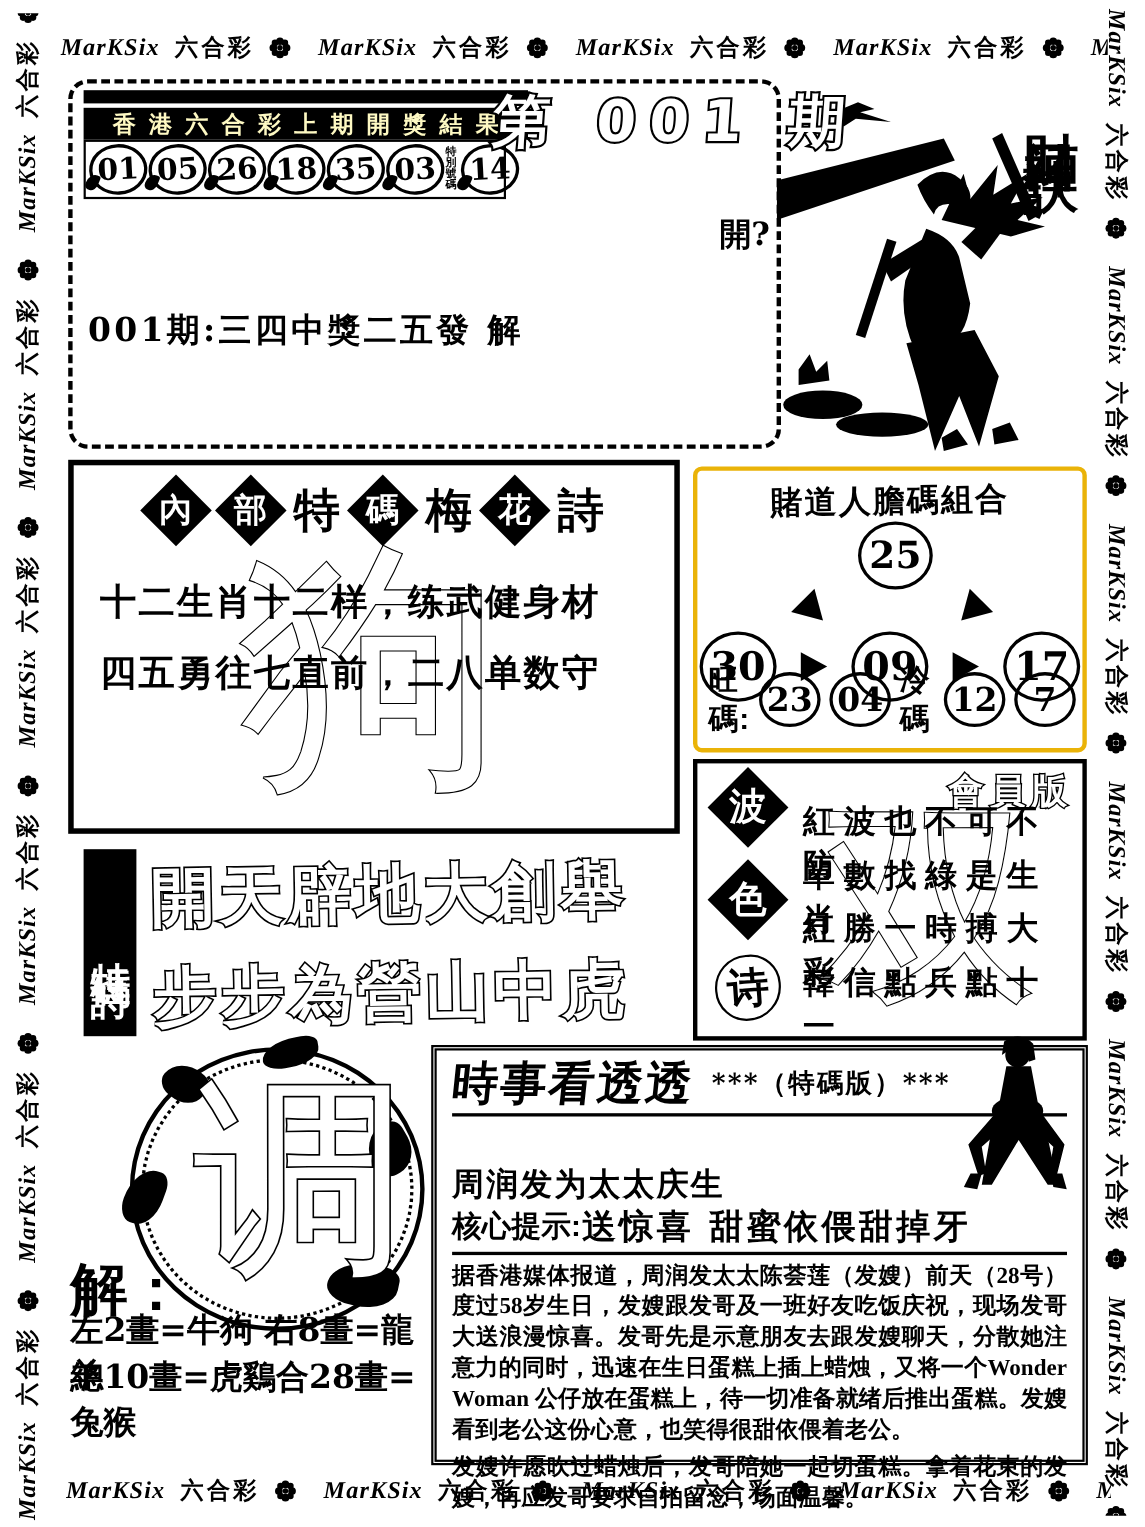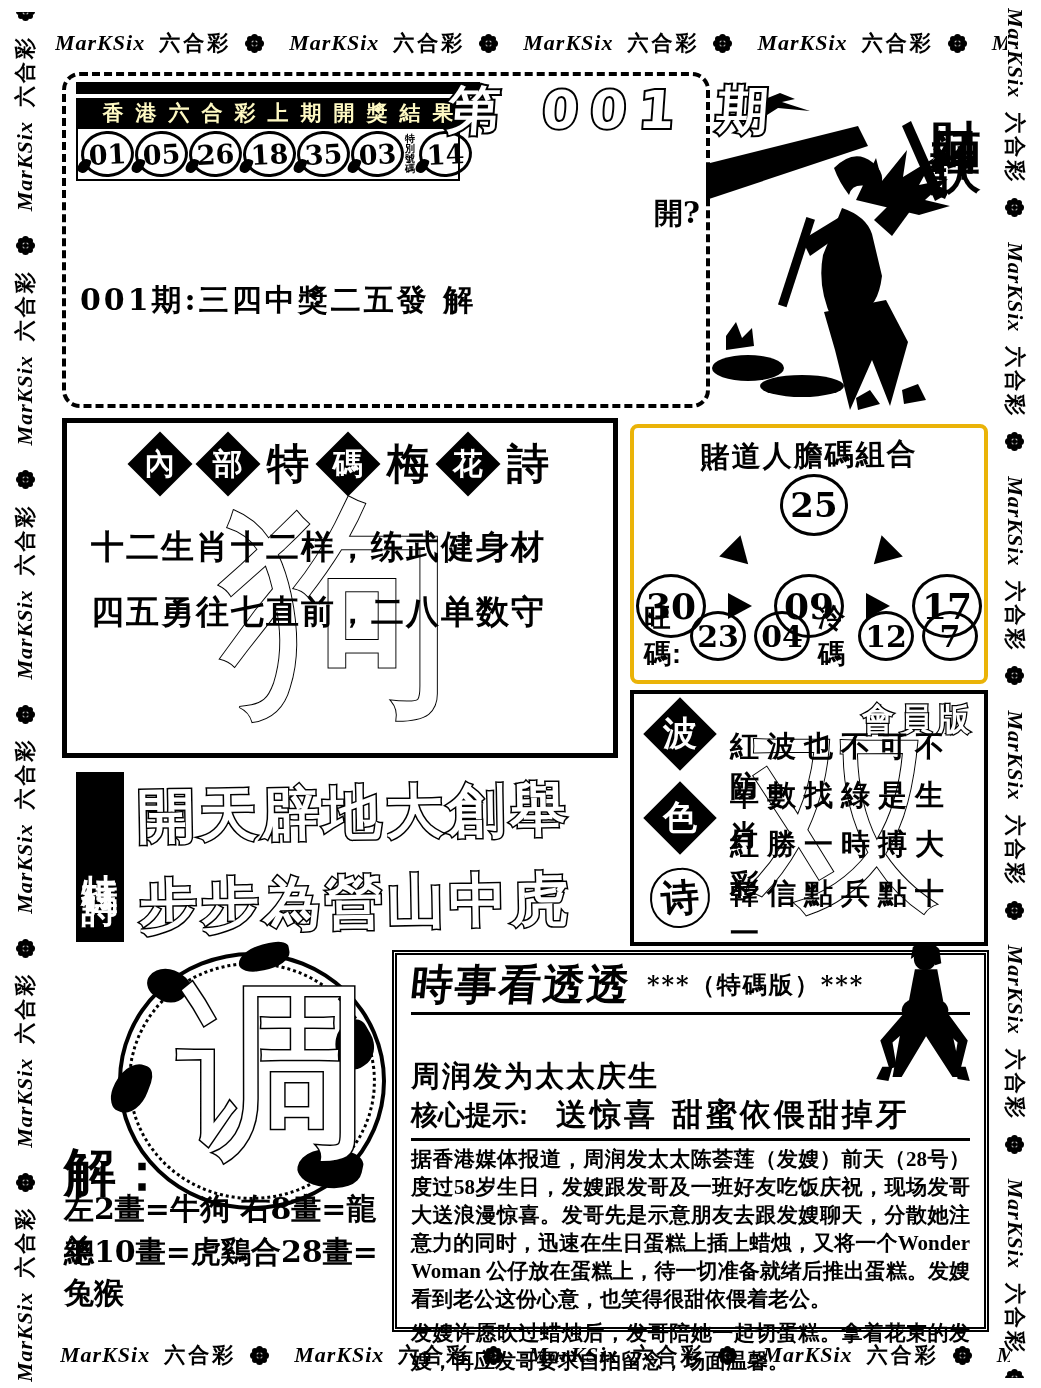--- a/index.html
+++ b/index.html
@@ -107,21 +107,21 @@
   .jie-lines div{height:43px;display:flex;align-items:center;font:700 30px "DejaVu Serif",serif;letter-spacing:0;}
 
   
   .news{position:absolute;left:392px;top:950px;width:597px;height:382px;border:5px double #000;box-sizing:border-box;
     padding:6px 14px 0 14px;}
   .news-headrow{display:flex;align-items:center;gap:16px;height:48px;}
   .news-title{font:900 42px "Liberation Sans",sans-serif;letter-spacing:2px;transform:skewX(-6deg);}
   .news-sub{font:700 24px "DejaVu Serif",serif;letter-spacing:2px;}
   .news hr{border:none;border-top:3px solid #000;margin:3px 0;}
   .news-headline{font:700 29px "Liberation Sans",sans-serif;height:36px;display:flex;align-items:center;letter-spacing:2px;margin-top:44px;}
-  .news-tiprow{display:flex;align-items:center;gap:28px;height:40px;}
+  .news-tiprow{display:flex;align-items:center;gap:1px;height:40px;}
   .tip-label{font:900 27px "Liberation Sans",sans-serif;}
   .tip-text{font:700 31px "DejaVu Serif",serif;letter-spacing:3px;}
   .news-body{margin-top:4px;}
   .news-body p{margin:0 0 6px 0;font:600 21px/28px "Liberation Serif",serif;text-align:justify;}
   .woman{position:absolute;right:0px;top:-14px;width:122px;height:146px;z-index:2;}
 </style>
 </head>
 <body>
 
 <div class="page">

